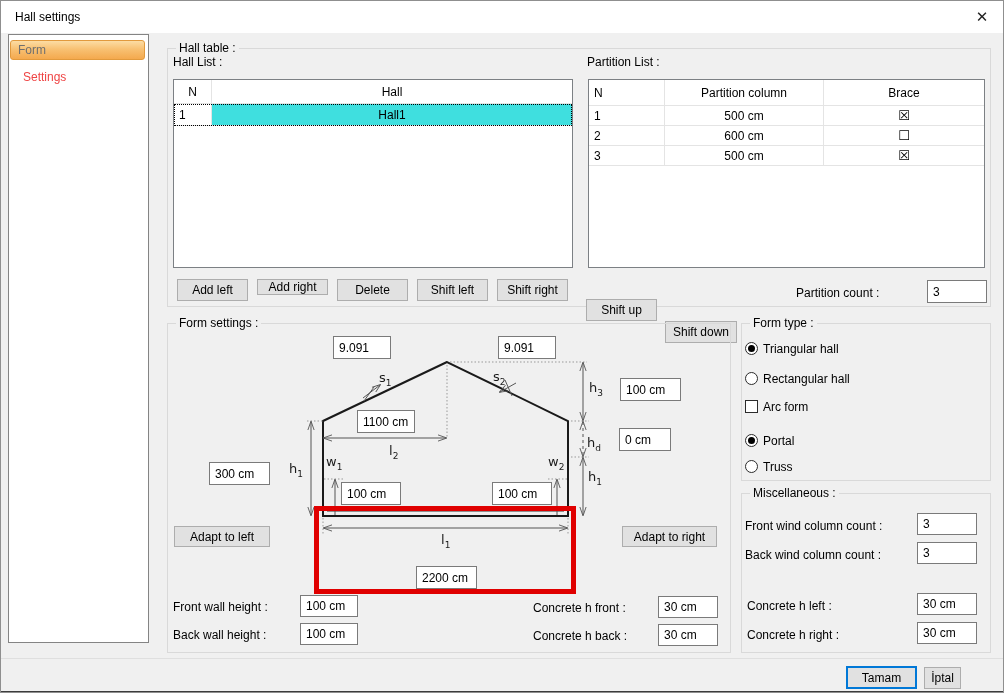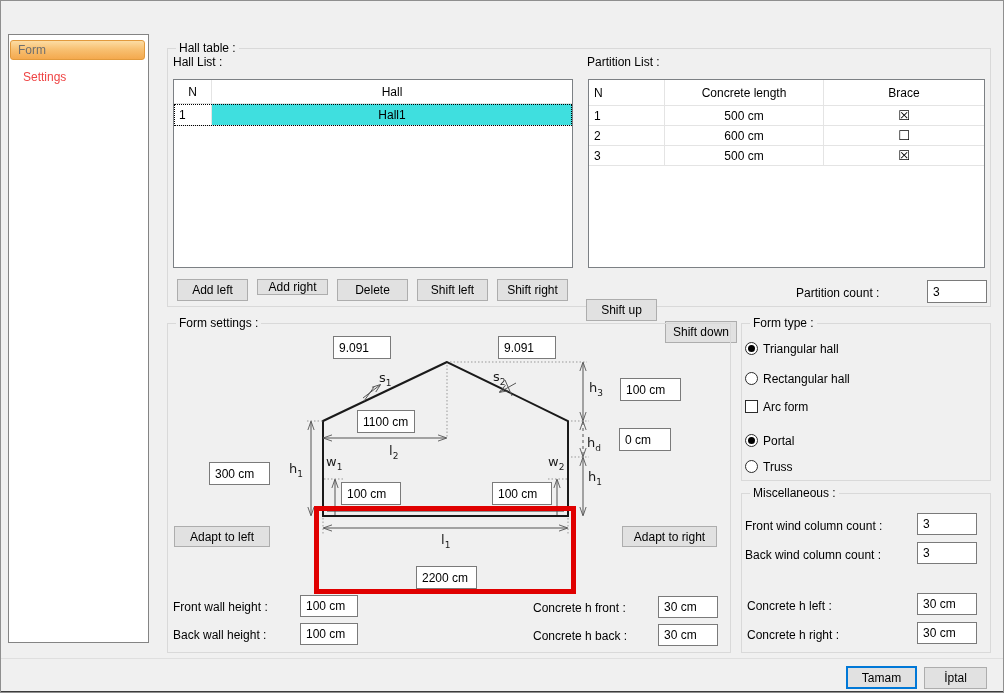--- a/index.html
+++ b/index.html
@@ -50,20 +50,24 @@
   #red-rect{left:313px;top:505px;width:262px;height:88px;border:5px solid #e00000;box-sizing:border-box;}
   #footer-sep{left:0;top:657px;width:100%;height:1px;background:#dfdfdf;}
   #bottom-strip{left:0;top:690px;width:100%;height:3px;background:#3c3c3c;}
   svg{position:absolute;pointer-events:none;}
 </style>
 </head>
 <body>
 
 <div id="dialog">
 
+  <div class="abs" id="titlebar">
+    <div class="abs" id="title">Hall settings</div>
+    <div class="abs" id="close">✕</div>
+  </div>
 
   <div class="abs" id="sidebar">
     <div class="abs side-item-sel">
       <span>Form</span>
     </div>
     <div class="abs side-item">
       <span>Settings</span>
     </div>
   </div>
 
@@ -81,21 +85,21 @@
     </div>
     <div class="trow focus-dotted" style="height:22px;">
       <div class="tcell left-align" style="width:38px;">1</div>
       <div class="tcell sel-cyan" style="flex:1;">Hall1</div>
     </div>
   </div>
 
   <div class="abs tbl" style="left:587px;top:78px;width:397px;height:189px;">
     <div class="trow" style="height:26px;">
       <div class="tcell left-align" style="width:76px;">N</div>
-      <div class="tcell" style="width:159px;">Concrete length</div>
+      <div class="tcell" style="width:159px;">Partition column</div>
       <div class="tcell" style="flex:1;">Brace</div>
     </div>
     <div class="trow" style="height:20px;">
       <div class="tcell left-align" style="width:76px;">1</div>
       <div class="tcell" style="width:159px;">500 cm</div>
       <div class="tcell glyphbox" style="flex:1;">☒</div>
     </div>
     <div class="trow" style="height:20px;">
       <div class="tcell left-align" style="width:76px;">2</div>
       <div class="tcell" style="width:159px;">600 cm</div>
@@ -228,16 +232,16 @@
   <div class="abs field" style="left:916px;top:512px;width:60px;height:22px;">3</div>
   <div class="abs lbl" style="left:744px;top:547px;">Back wind column count :</div>
   <div class="abs field" style="left:916px;top:541px;width:60px;height:22px;">3</div>
   <div class="abs lbl" style="left:746px;top:598px;">Concrete h left :</div>
   <div class="abs field" style="left:916px;top:592px;width:60px;height:22px;">30 cm</div>
   <div class="abs lbl" style="left:746px;top:627px;">Concrete h right :</div>
   <div class="abs field" style="left:916px;top:621px;width:60px;height:22px;">30 cm</div>
 
   <div class="abs" id="footer-sep"></div>
   <div class="abs btn btn-default" style="left:845px;top:665px;width:71px;height:23px;">Tamam</div>
-  <div class="abs btn" style="left:923px;top:666px;width:63px;height:22px;">İptal</div>
+  <div class="abs btn" style="left:923px;top:666px;width:37px;height:22px;">İptal</div>
   <div class="abs" id="bottom-strip"></div>
 
 </div>
 
 </body></html>

